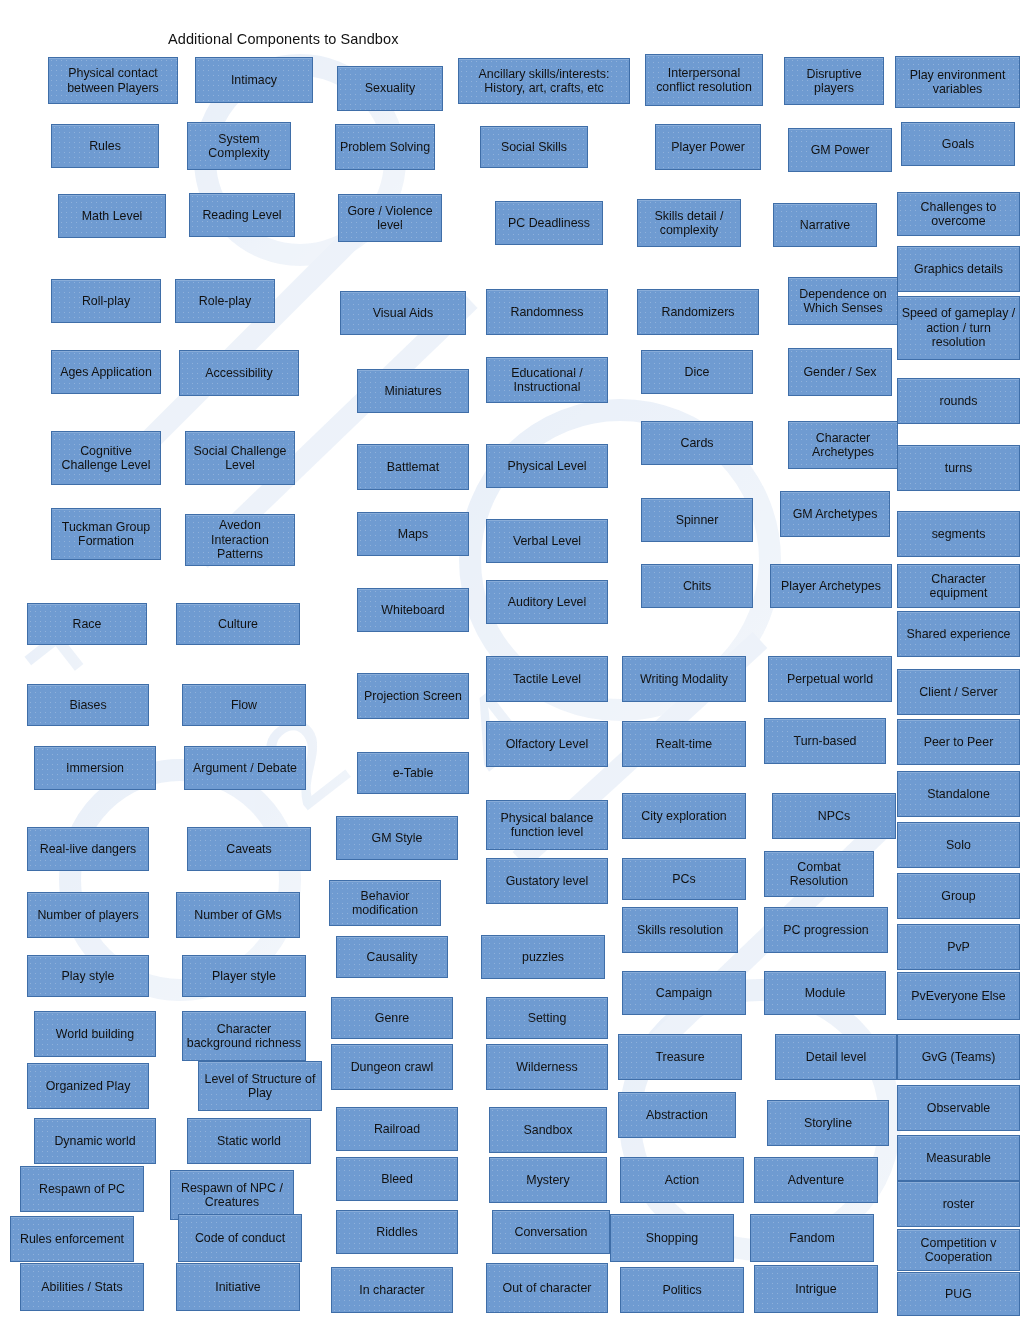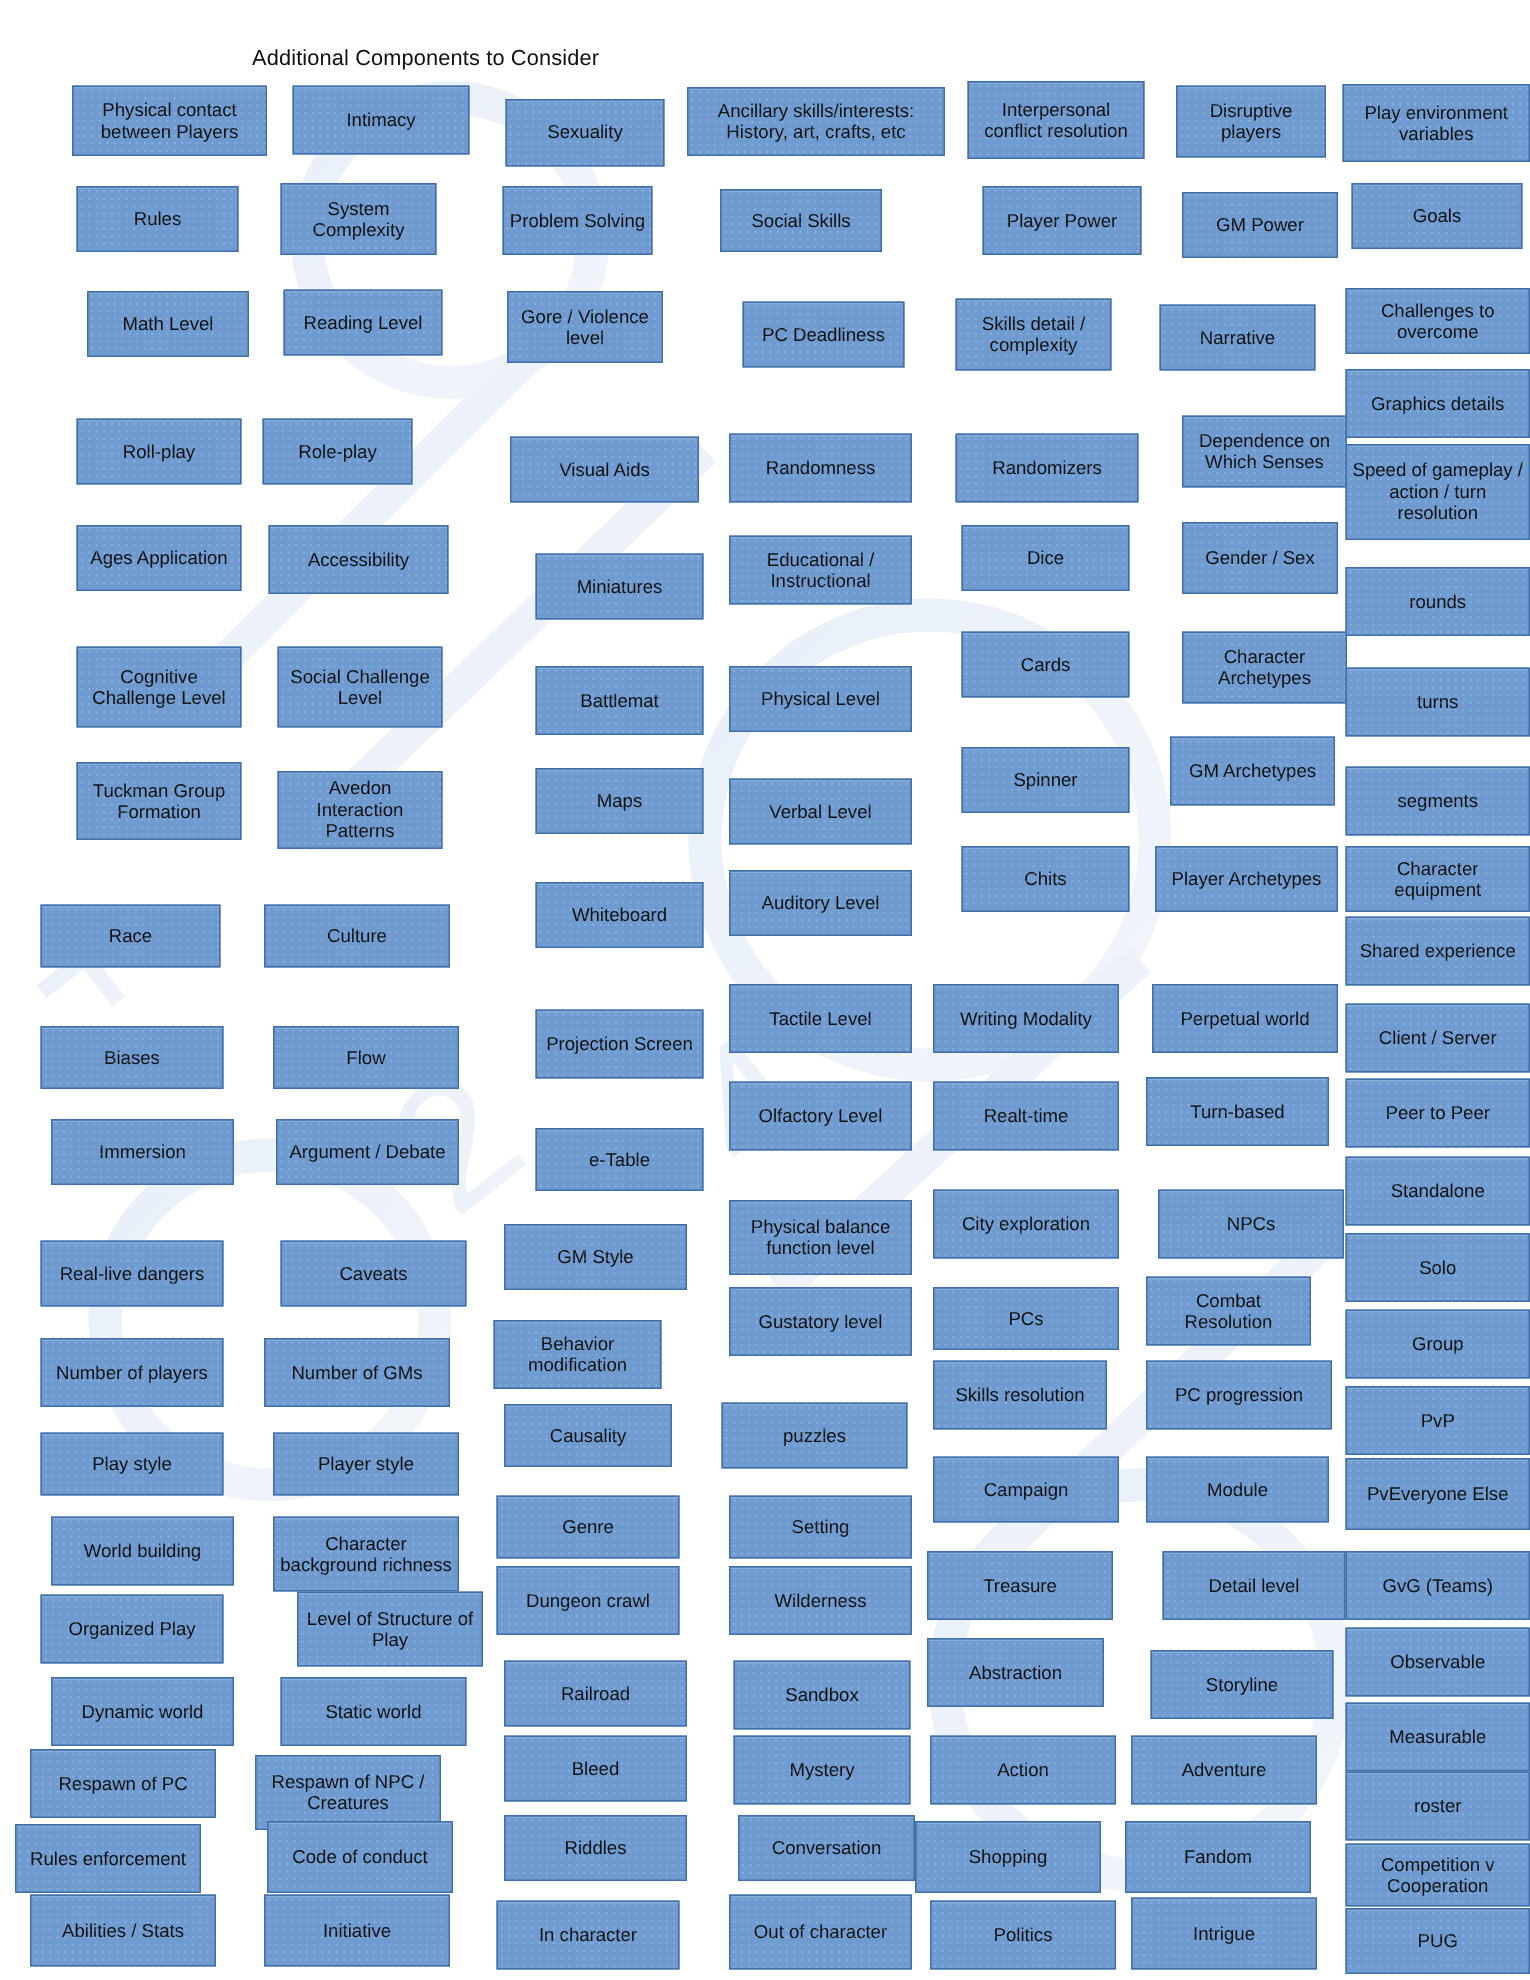--- a/index.html
+++ b/index.html
@@ -81,21 +81,21 @@
       <path d="M520 860 L760 640"></path>
       <path d="M640 1060 L880 830"></path>
     </g>
     <g fill="url(#wmg)" opacity="0.8" transform="rotate(-38 500 660)">
       <text x="120" y="420" font-family="Liberation Sans, sans-serif" font-size="150">+</text>
       <text x="250" y="660" font-family="Liberation Sans, sans-serif" font-size="120">2</text>
       <text x="420" y="760" font-family="Liberation Sans, sans-serif" font-size="120">4</text>
     </g>
   </svg>
 
-  <div id="title">Additional Components to Consider</div>
+  <div id="title">Additional Components to Sandbox</div>
 
   <div id="nodes">
       <div class="node" style="left: 48px; top: 57px; width: 130px; height: 47px;">
         <span>Physical contact between Players</span>
       </div>
       <div class="node" style="left: 195px; top: 57px; width: 118px; height: 46px;">
         <span>Intimacy</span>
       </div>
       <div class="node" style="left: 337px; top: 66px; width: 106px; height: 45px;">
         <span>Sexuality</span>

